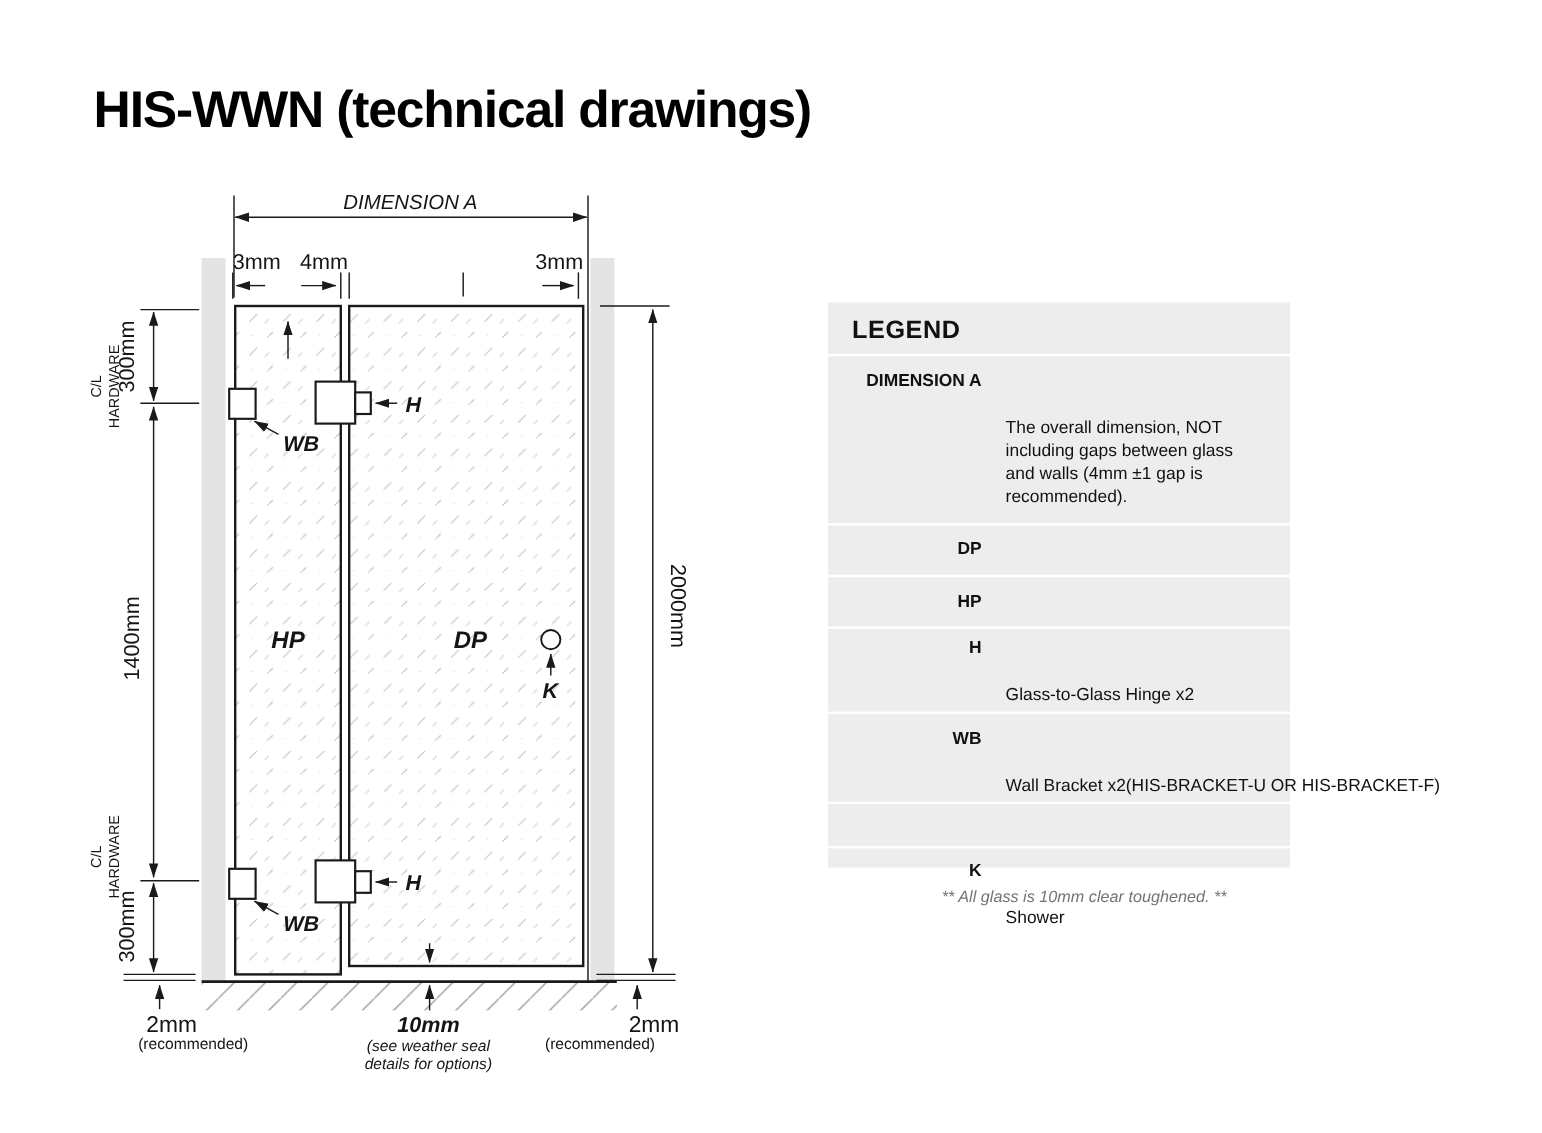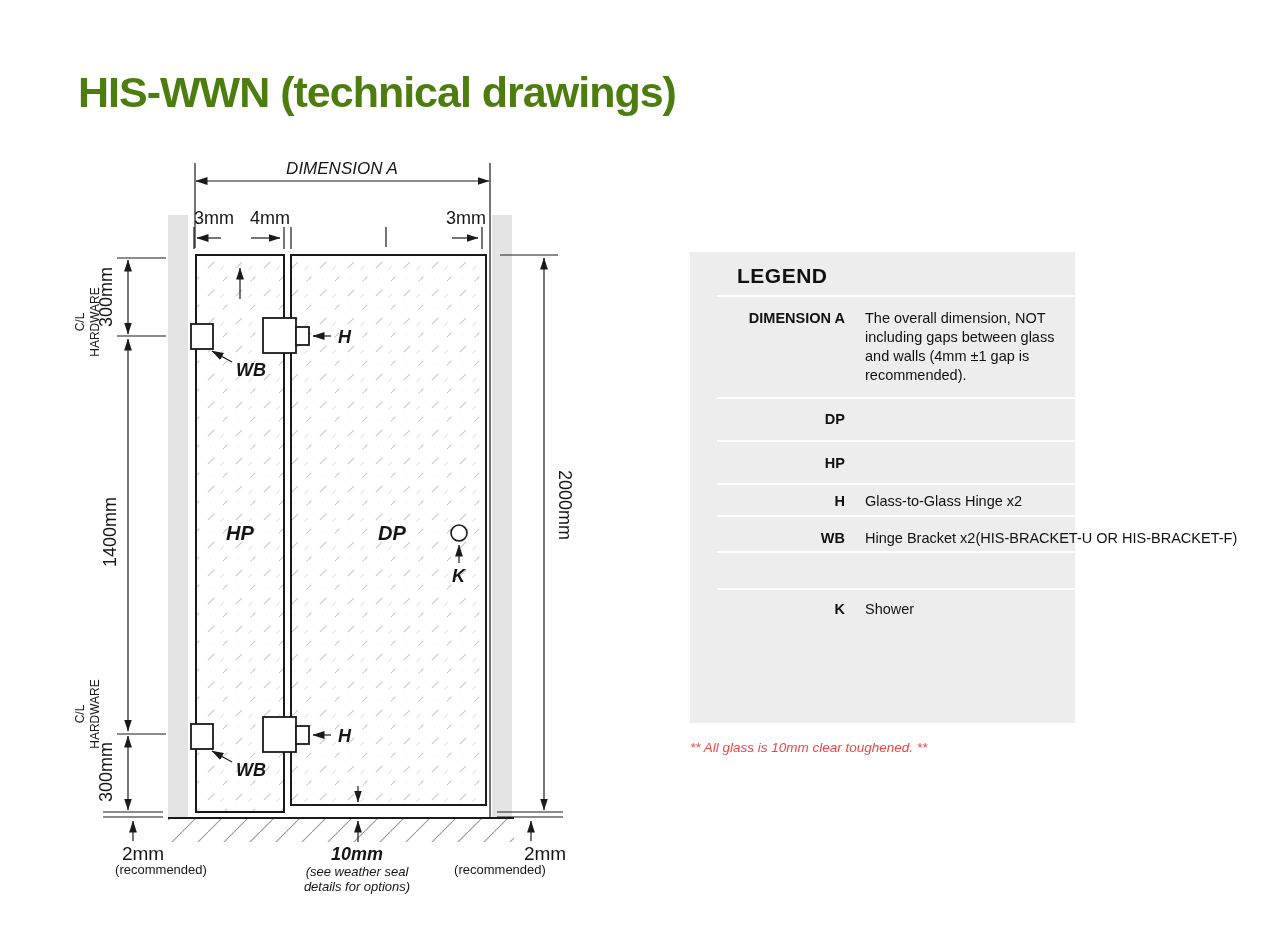--- a/index.html
+++ b/index.html
@@ -1,52 +1,52 @@
 <!DOCTYPE html>
 <html><head>
 <meta charset="utf-8">
 <style>
   html,body{margin:0;padding:0;background:#fff;}
   .canvas{position:relative;width:1285px;height:944px;background:#ffffff;overflow:hidden;
           font-family:"Liberation Sans",sans-serif;color:#111;}
   .page-title{position:absolute;left:78px;top:68px;font-size:43px;font-weight:bold;
-              letter-spacing:-1px;color:#4d7c0f;}
+              letter-spacing:-1px;color:#000000;}
   svg{position:absolute;left:0;top:0;}
   svg text{font-family:"Liberation Sans",sans-serif;fill:#151515;}
   .dim{stroke:#1a1a1a;stroke-width:1.2;fill:none;}
   .thick{stroke:#1a1a1a;stroke-width:2.2;fill:none;}
   .panel{fill:url(#glassHatch);stroke:#1a1a1a;stroke-width:2;}
   .hw{fill:#ffffff;stroke:#1a1a1a;stroke-width:1.8;}
   .wall{fill:#e4e4e4;}
   .t-dim{font-size:18px;}
   .t-dima{font-size:17px;font-style:italic;}
   .t-cl{font-size:12px;}
   .t-panel{font-size:20px;font-weight:bold;font-style:italic;}
   .t-hw{font-size:18px;font-weight:bold;font-style:italic;}
   .t-mm{font-size:19px;}
   .t-rec{font-size:13px;}
   .t-10{font-size:18px;font-weight:bold;font-style:italic;}
   .t-seal{font-size:13px;font-style:italic;}
   
   .legend{position:absolute;left:690px;top:252px;width:385px;height:471px;background:#ededed;
-          box-sizing:border-box;font-size:14.5px;line-height:19px;padding-left:27px;}
+          box-sizing:border-box;font-size:14.5px;line-height:19px;}
   .legend-title{padding:14px 0 0 20px;font-size:21px;font-weight:bold;height:29px;
                 border-bottom:2px solid #ffffff;box-sizing:content-box;letter-spacing:.5px;}
   .lrow{display:flex;border-bottom:2px solid #ffffff;}
   .lrow .term{width:128px;flex:0 0 128px;text-align:right;font-weight:bold;}
-  .lrow .desc{margin-left:20px;white-space:pre;}
+  .lrow .desc{margin-left:20px;white-space:pre;margin-top:39px;}
   .r1{padding:12px 0 12px 0;}
   .r2{padding:11px 0 11px 0;}
   .r3{padding:12px 0 10px 0;}
   .r4{padding:7px 0 4px 0;}
   .r5{padding:12px 0 3px 0;}
   .r6{height:35px;}
   .r7{padding:10px 0 9px 0;border-bottom:none;}
-  .footnote{position:absolute;left:690px;top:740px;width:385px;
-            font-size:13.5px;font-style:italic;color:#ef4444;}
+  .footnote{position:absolute;left:711px;top:740px;width:385px;text-align:center;
+            font-size:13.5px;font-style:italic;color:#737373;}
 </style>
 </head>
 <body>
 
 <div class="canvas">
 
   <div class="page-title">HIS-WWN (technical drawings)</div>
 
   <svg width="1285" height="944" viewBox="0 0 1285 944">
     <defs>
@@ -196,21 +196,21 @@
     </div>
     <div class="lrow r3">
       <div class="term">HP</div>
     </div>
     <div class="lrow r4">
       <div class="term">H</div>
       <div class="desc">Glass-to-Glass Hinge x2</div>
     </div>
     <div class="lrow r5">
       <div class="term">WB</div>
-      <div class="desc">Hinge Bracket x2(HIS-BRACKET-U OR HIS-BRACKET-F)</div>
+      <div class="desc">Wall Bracket x2(HIS-BRACKET-U OR HIS-BRACKET-F)</div>
     </div>
     <div class="lrow r6">
       <div class="term"></div>
       <div class="desc"></div>
     </div>
     <div class="lrow r7">
       <div class="term">K</div>
       <div class="desc">Shower</div>
     </div>
   </div>

